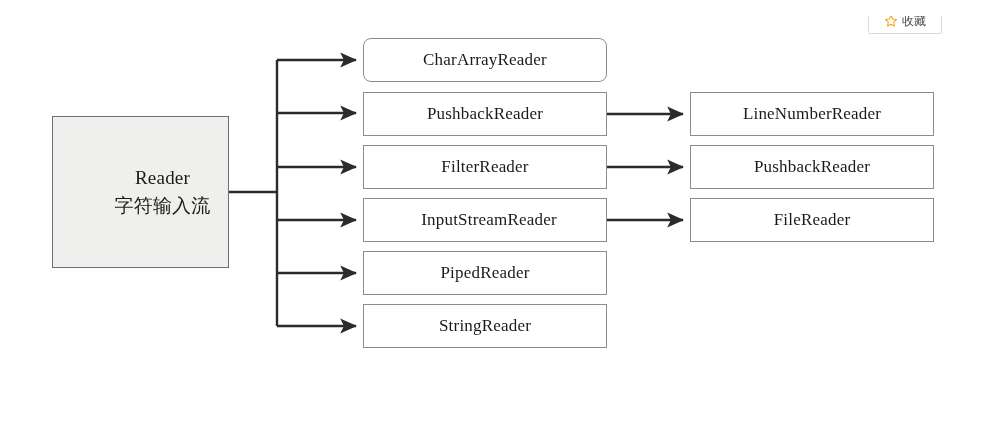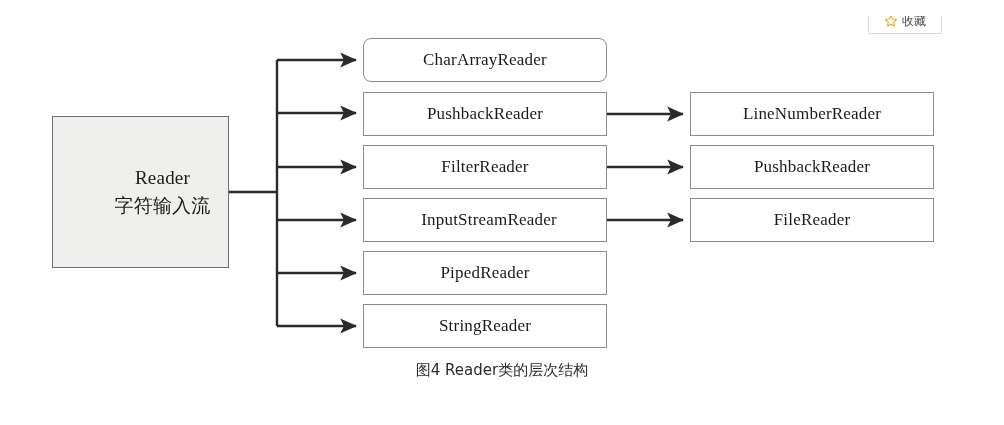--- a/index.html
+++ b/index.html
@@ -155,15 +155,14 @@
   <div class="node" style="left: 690px; top: 76px; width: 244px; height: 44px;">
     <span>LineNumberReader</span>
   </div>
   <div class="node" style="left: 690px; top: 129px; width: 244px; height: 44px;">
     <span>PushbackReader</span>
   </div>
   <div class="node" style="left: 690px; top: 182px; width: 244px; height: 44px;">
     <span>FileReader</span>
   </div>
 
-  <div class="caption">图4 Reader类的层次结构</div>
 
 </div>
 
 </body></html>

